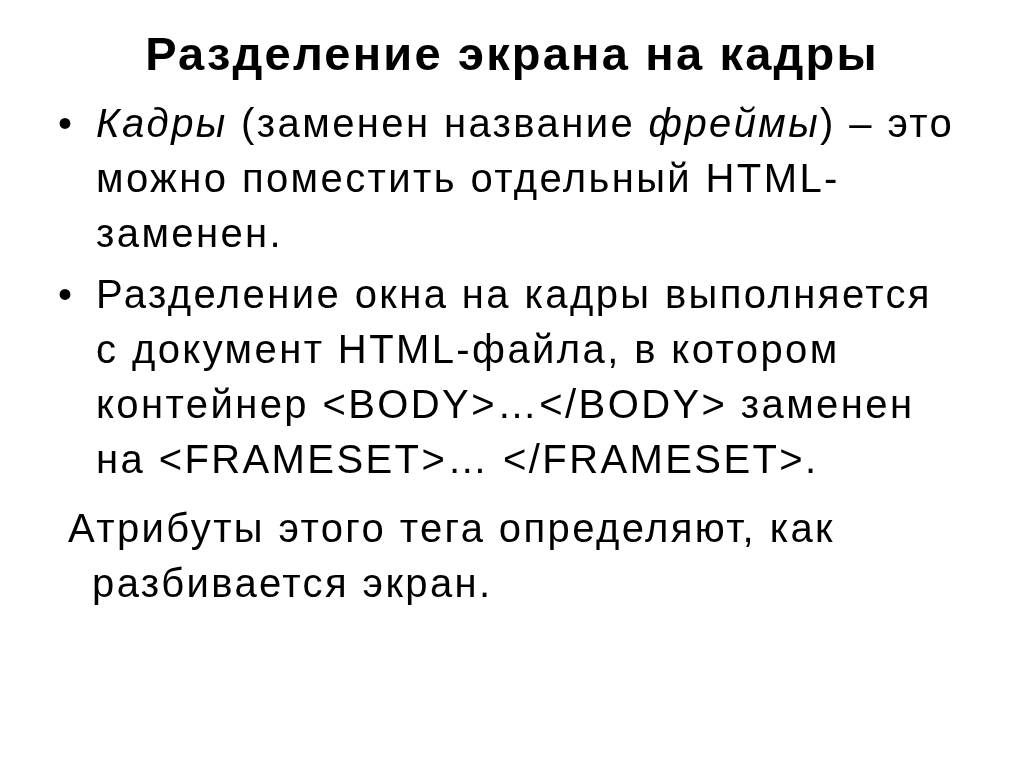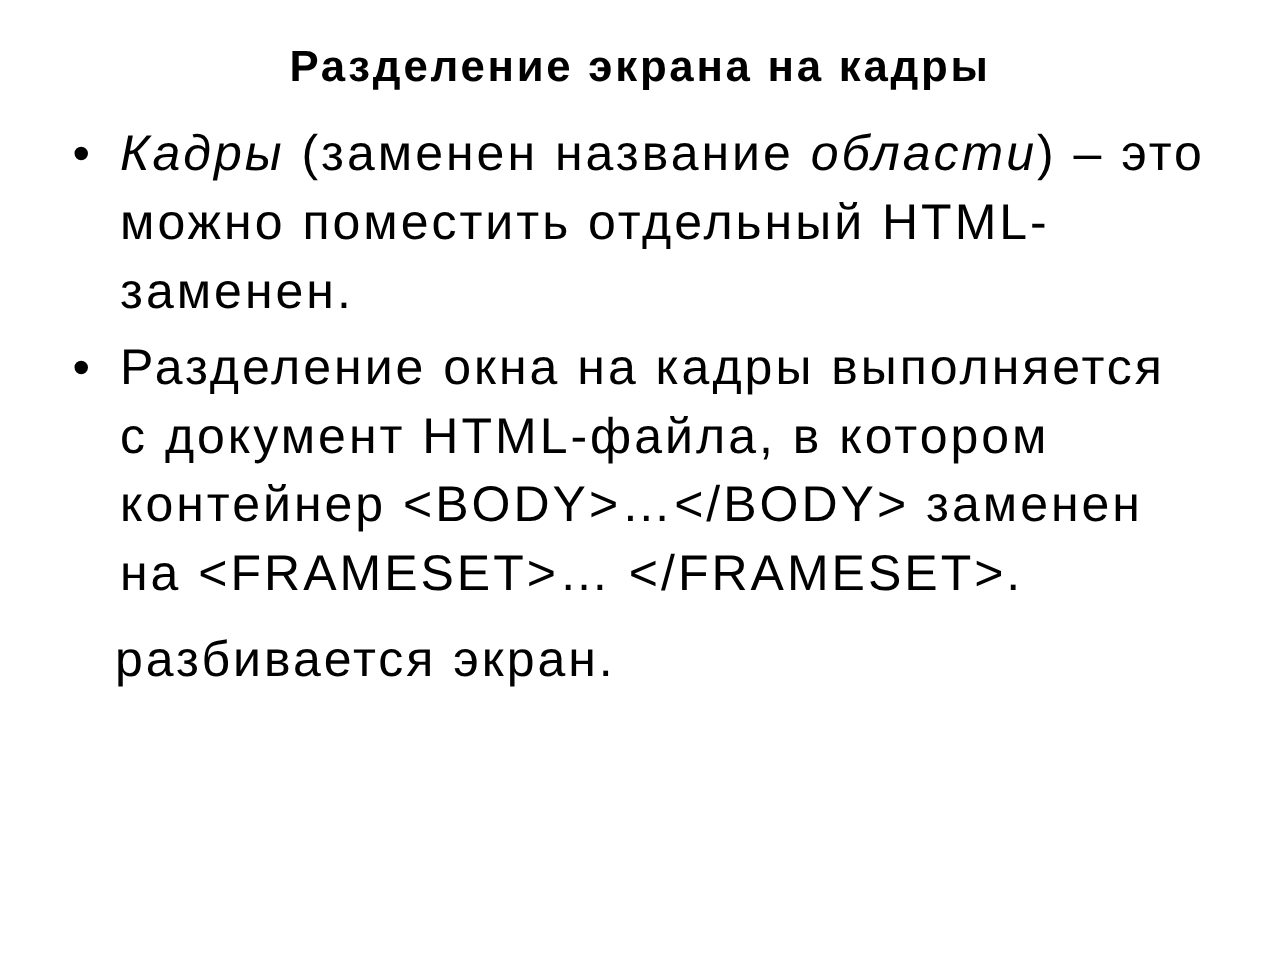--- a/index.html
+++ b/index.html
@@ -15,21 +15,21 @@
     color: #000000;
   }
   .slide {
     position: relative;
     width: 1024px;
     height: 767px;
     background: #ffffff;
   }
   .slide-title {
     margin: 30px 40px 0 40px;
-    font-size: 35px;
+    font-size: 47px;
     line-height: 48px;
     font-weight: bold;
     letter-spacing: 2.2px;
     text-align: center;
     white-space: pre;
   }
   .content {
     margin-top: 18px;
   }
   .bullet-item {
@@ -69,31 +69,32 @@
 <body>
 
 <div class="slide">
 
   <h1 class="slide-title">Разделение экрана на кадры</h1>
 
   <div class="content">
 
     <div class="bullet-item">
       <span class="bullet-marker">•</span>
-      <span class="line"><i>Кадры</i><span> (заменен название </span><i>области</i><span>) – это</span></span>
+      <span class="line"><i>Кадры</i><span> (заменен название </span><i>фреймы</i><span>) – это</span></span>
       <span class="line">можно поместить отдельный HTML-</span>
       <span class="line">заменен.</span>
     </div>
 
     <div class="bullet-item">
       <span class="bullet-marker">•</span>
       <span class="line">Разделение окна на кадры выполняется</span>
       <span class="line">с документ HTML-файла, в котором</span>
       <span class="line">контейнер &lt;BODY&gt;…&lt;/BODY&gt; заменен</span>
       <span class="line">на &lt;FRAMESET&gt;… &lt;/FRAMESET&gt;.</span>
     </div>
 
     <div class="closing-paragraph">
+      <span class="line line-first">Атрибуты этого тега определяют, как</span>
       <span class="line">разбивается экран.</span>
     </div>
 
   </div>
 </div>
 
 </body></html>

